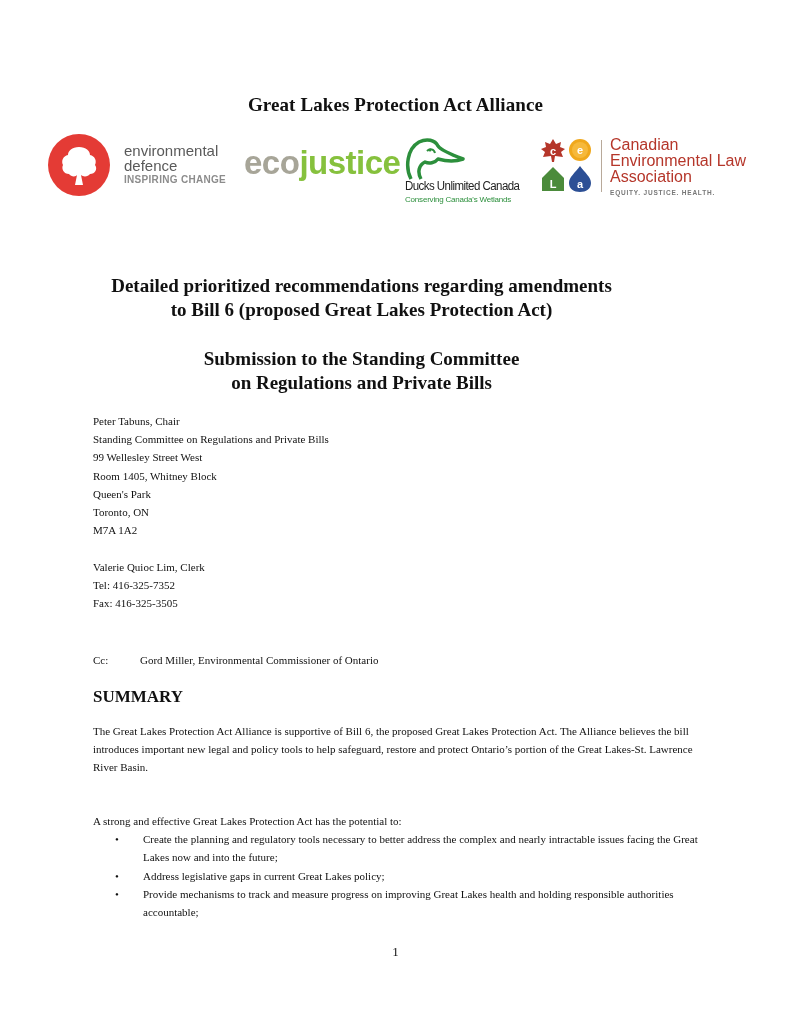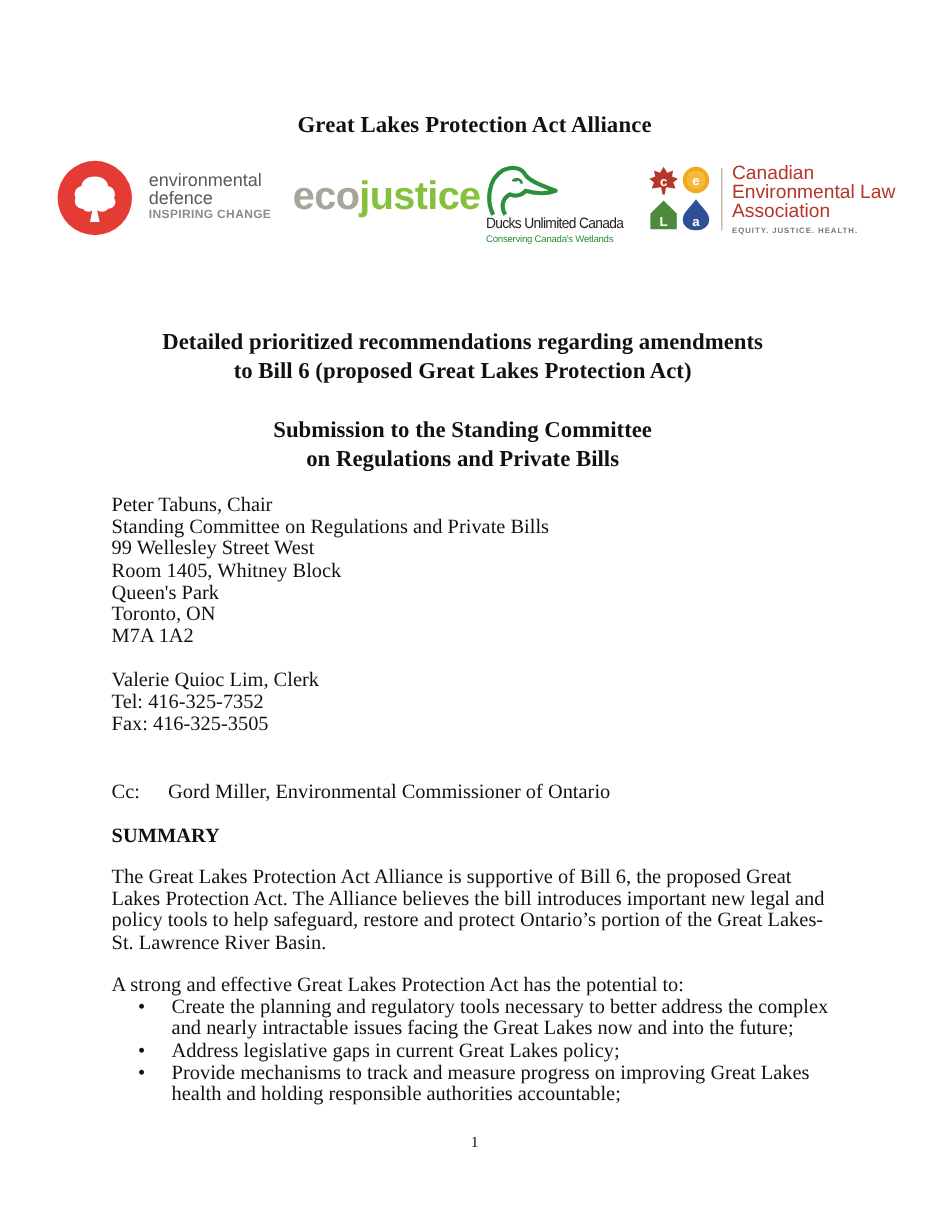--- a/index.html
+++ b/index.html
@@ -35,29 +35,29 @@
 
   .cela-logo { left: 541px; top: 138px; width: 220px; height: 60px; }
   .cela-grid { position: absolute; left: 0; top: 0; width: 52px; height: 54px; }
   .cela-divider { position: absolute; left: 60px; top: 2px; width: 1px; height: 52px; background: #b8a99a; }
   .cela-text { position: absolute; left: 69px; top: -1px; font-family: "Liberation Sans", sans-serif; color: #b5362a; font-size: 16px; line-height: 16px; }
   .cela-motto { font-size: 6.5px; color: #777; letter-spacing: 0.8px; line-height: 12px; margin-top: 2px; font-weight: bold; }
 
   
   .heading {
     position: absolute; left: 0; width: 723px; text-align: center;
-    font-family: "Liberation Serif", serif; font-weight: bold; font-size: 19px; line-height: 24px; padding-left: 24px;
+    font-family: "Liberation Serif", serif; font-weight: bold; font-size: 19px; line-height: 24px;
   }
   .h-detailed { top: 274px; }
   .h-submission { top: 347px; }
 
   
   .block {
     position: absolute; left: 93px; font-family: "Liberation Serif", serif;
-    font-size: 17px; line-height: 18.2px;
+    font-size: 11px; line-height: 18.2px;
   }
   .addr { top: 412px; }
   .clerk { top: 558px; }
   .cc { top: 631px; margin-top: 20px; }
   .cc .cc-label { display: inline-block; width: 47px; }
 
   .summary-heading {
     position: absolute; left: 93px; top: 687px; font-family: "Liberation Serif", serif;
     font-weight: bold; font-size: 17px;
   }

